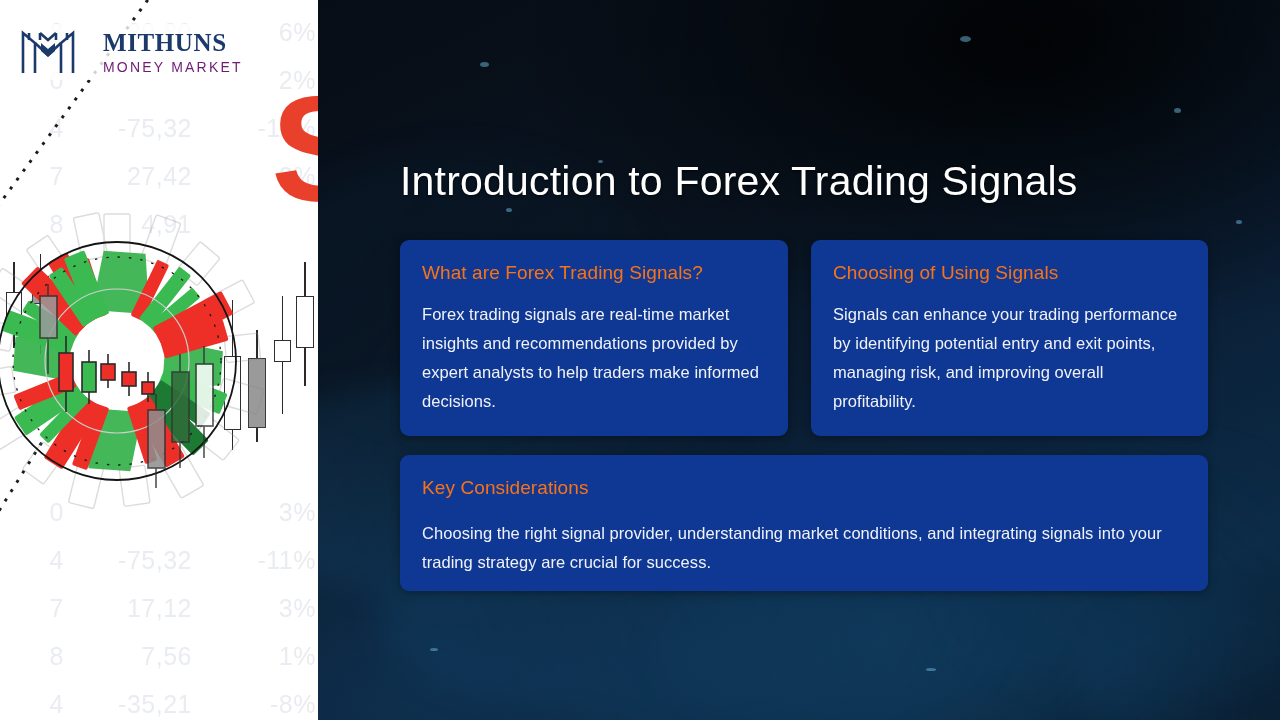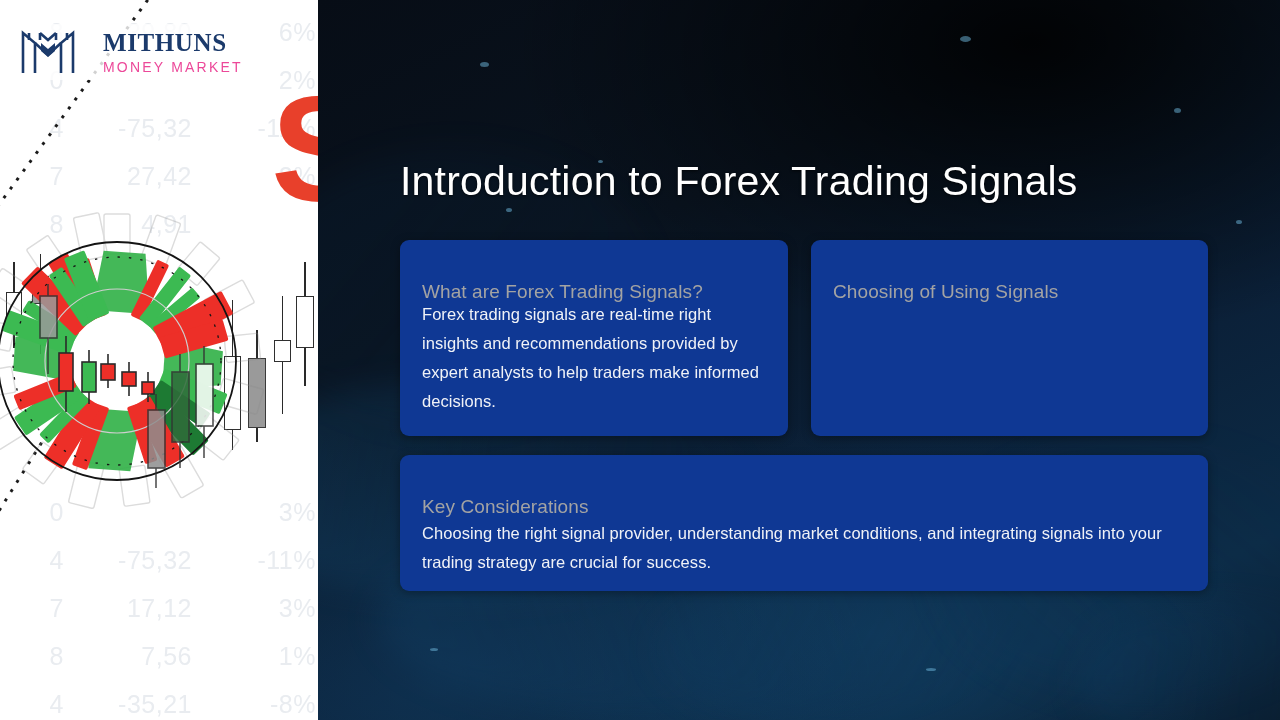--- a/index.html
+++ b/index.html
@@ -171,24 +171,23 @@
   #card-benefits  { left: 493px; top: 228px; width: 397px; height: 196px; }
   #card-key       { left: 82px;  top: 443px; width: 808px; height: 136px; }
 
   .card-heading {
     position: absolute;
     left: 22px;
     top: 22px;
     right: 18px;
     font-size: 19px;
     font-weight: 400;
-    color: #a3a3a3;
+    color: #f97316;
     letter-spacing: 0.1px;
     line-height: 1.2;
-    margin-top: 19px;
   }
   .card-body {
     position: absolute;
     left: 22px;
     top: 60px;
     right: 20px;
     font-size: 16.5px;
     font-weight: 400;
     color: #f0f2f7;
     line-height: 29px;
@@ -470,21 +469,21 @@
           <path d="M48 6 L48 13"></path>
           <path d="M16 16 L29 28 L42 16"></path>
           <path d="M21 6 L29 13 L37 6"></path>
           <path d="M21 6 L21 13"></path>
           <path d="M37 6 L37 13"></path>
         </g>
         <path d="M22 16 L29 22 L36 16 L36 24 L29 30 L22 24 Z" fill="#1b3a6b"></path>
       </svg>
       <div style="display:flex; flex-direction:column; line-height:1;">
         <span style="font-family:'Liberation Serif', serif; font-size:25px; font-weight:700; color:#1b3a6b; letter-spacing:0.6px;">MITHUNS</span>
-        <span style="font-family:'Liberation Sans', sans-serif; font-size:14px; font-weight:400; color:#ec4899; letter-spacing:2.2px; margin-top:5px;">MONEY MARKET</span>
+        <span style="font-family:'Liberation Sans', sans-serif; font-size:14px; font-weight:400; color:#701a75; letter-spacing:2.2px; margin-top:5px;">MONEY MARKET</span>
       </div>
     </div>
   </div>
 
   <div id="right-panel">
 
     <div class="swirl" style="left:-120px; top:380px; width:560px; height:220px; background:linear-gradient(100deg, rgba(24,86,130,0.55), rgba(9,32,54,0));"></div>
     <div class="swirl" style="left:60px;  top:520px; width:640px; height:200px; background:linear-gradient(70deg, rgba(20,74,116,0.5), rgba(8,28,48,0));"></div>
     <div class="swirl" style="left:340px; top:560px; width:520px; height:180px; background:linear-gradient(120deg, rgba(16,62,100,0.45), rgba(8,26,44,0));"></div>
     <div class="swirl" style="left:620px; top:440px; width:420px; height:260px; background:linear-gradient(40deg, rgba(14,56,92,0.4), rgba(7,22,38,0));"></div>
@@ -499,25 +498,26 @@
     <div class="speck" style="left:918px; top:220px; width:6px; height:4px;"></div>
     <div class="speck" style="left:112px; top:648px; width:8px; height:3px;"></div>
     <div class="speck" style="left:608px; top:668px; width:10px; height:3px;"></div>
 
     <div id="content">
 
       <h1 id="slide-title">Introduction to Forex Trading Signals</h1>
 
       <div class="card" id="card-what">
         <div class="card-heading">What are Forex Trading Signals?</div>
-        <div class="card-body">Forex trading signals are real-time right insights and recommendations provided by expert analysts to help traders make informed decisions.</div>
+        <div class="card-body">Forex trading signals are real-time market insights and recommendations provided by expert analysts to help traders make informed decisions.</div>
       </div>
 
       <div class="card" id="card-benefits">
         <div class="card-heading">Choosing of Using Signals</div>
+        <div class="card-body">Signals can enhance your trading performance by identifying potential entry and exit points, managing risk, and improving overall profitability.</div>
       </div>
 
       <div class="card" id="card-key">
         <div class="card-heading">Key Considerations</div>
         <div class="card-body">Choosing the right signal provider, understanding market conditions, and integrating signals into your trading strategy are crucial for success.</div>
       </div>
 
     </div>
   </div>
 </div>

